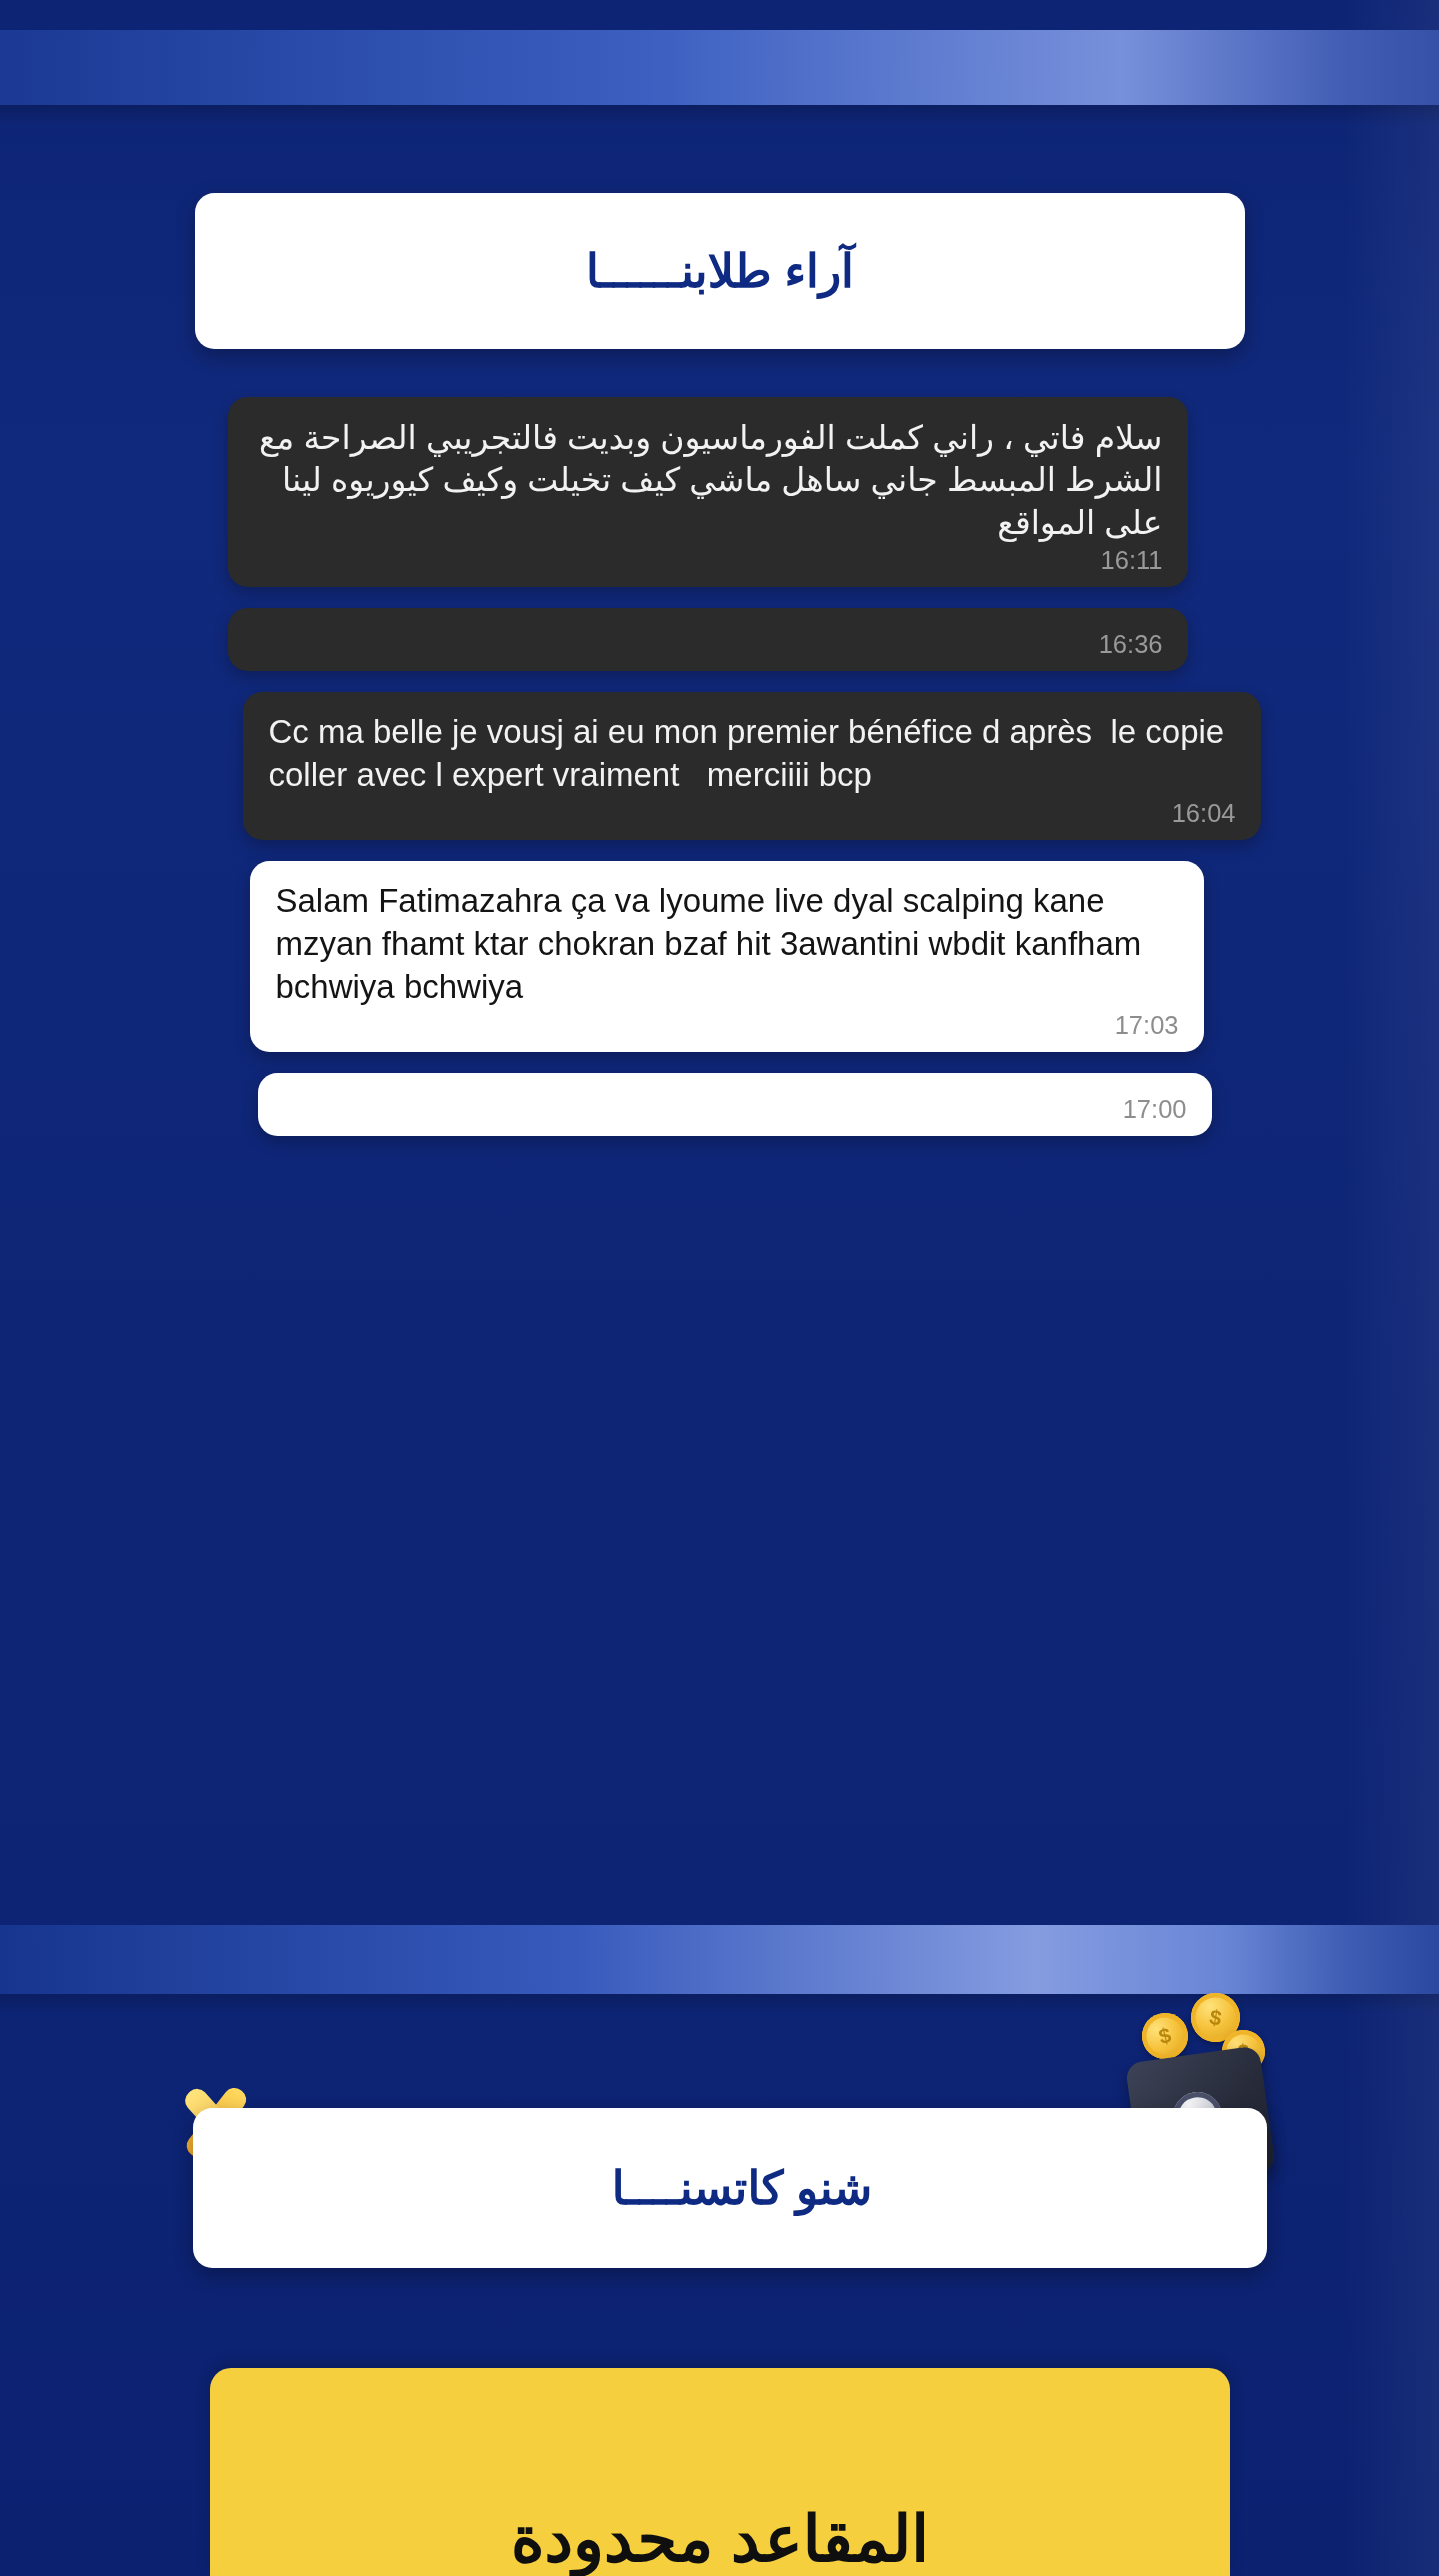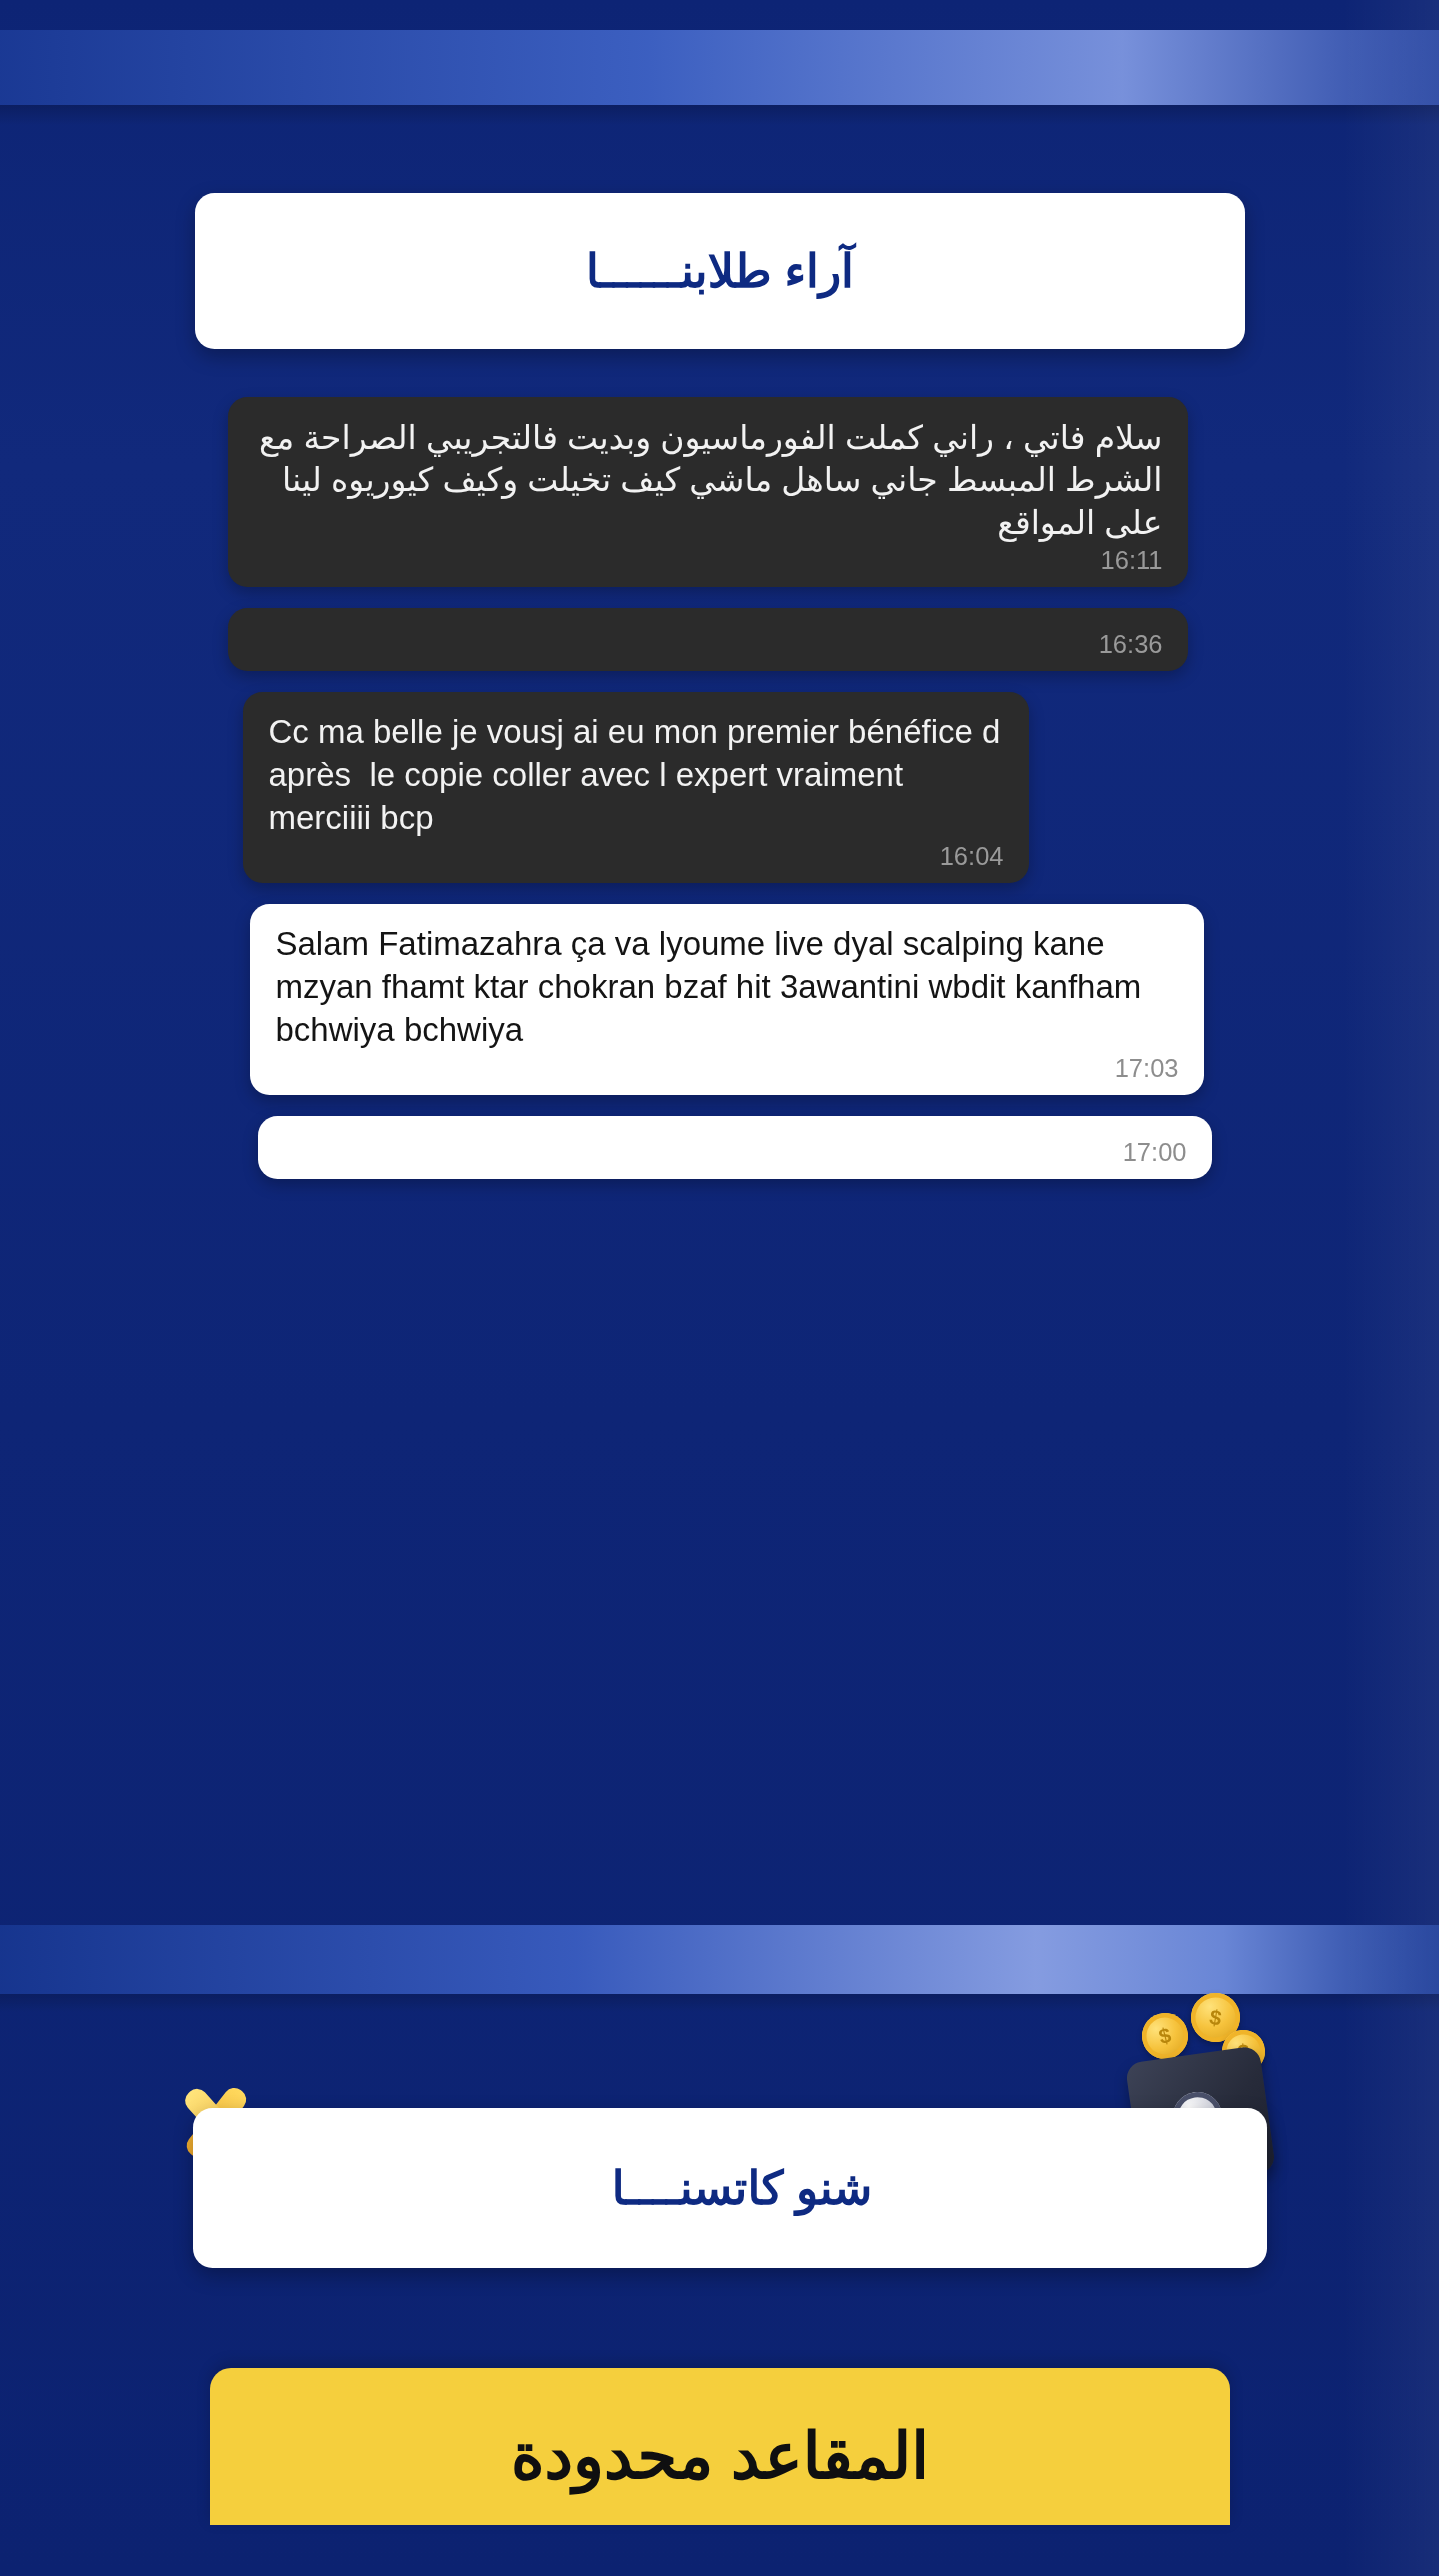--- a/index.html
+++ b/index.html
@@ -152,21 +152,21 @@
     direction: rtl;
     text-align: right;
   }
   .bubble.rtl .time {
     right: 25.5px;
   }
 
   
   #bubble-1 { width: 960px; margin-left: 222px; padding-bottom: 42px; }
   #bubble-2 { width: 960px; margin-left: 222px; }
-  #bubble-3 { width: 786px; margin-left: 237px; }
+  #bubble-3 { width: 1018px; margin-left: 237px; }
   #bubble-4 { width: 954px; margin-left: 244px; }
   #bubble-5 { width: 954px; margin-left: 252px; }
 
   
   .safe-illo {
     position: absolute;
     left: 1110px;
     top: 1987px;
     width: 180px;
     height: 225px;
@@ -242,26 +242,26 @@
     background: linear-gradient(180deg, #ffe47c 0%, #f2b63a 100%);
     transform: rotate(-42deg);
   }
 
   
   #banner-seats {
     position: absolute;
     left: 210px;
     top: 2368px;
     width: 1020px;
-    height: 157px;
+    height: 208px;
     background: #f5cf3d;
     border-radius: 21px 21px 0 0;
     box-shadow: 0 -4.5px 13.5px rgba(0,0,0,0.18);
     display: flex;
-    align-items: center;
+    align-items: flex-end;
     justify-content: center;
   }
   #banner-seats .banner-text {
     font-size: 64px;
     font-weight: bold;
     color: #0f0f10;
     direction: rtl;
     white-space: nowrap;
     margin-top: 19.5px;
   }

